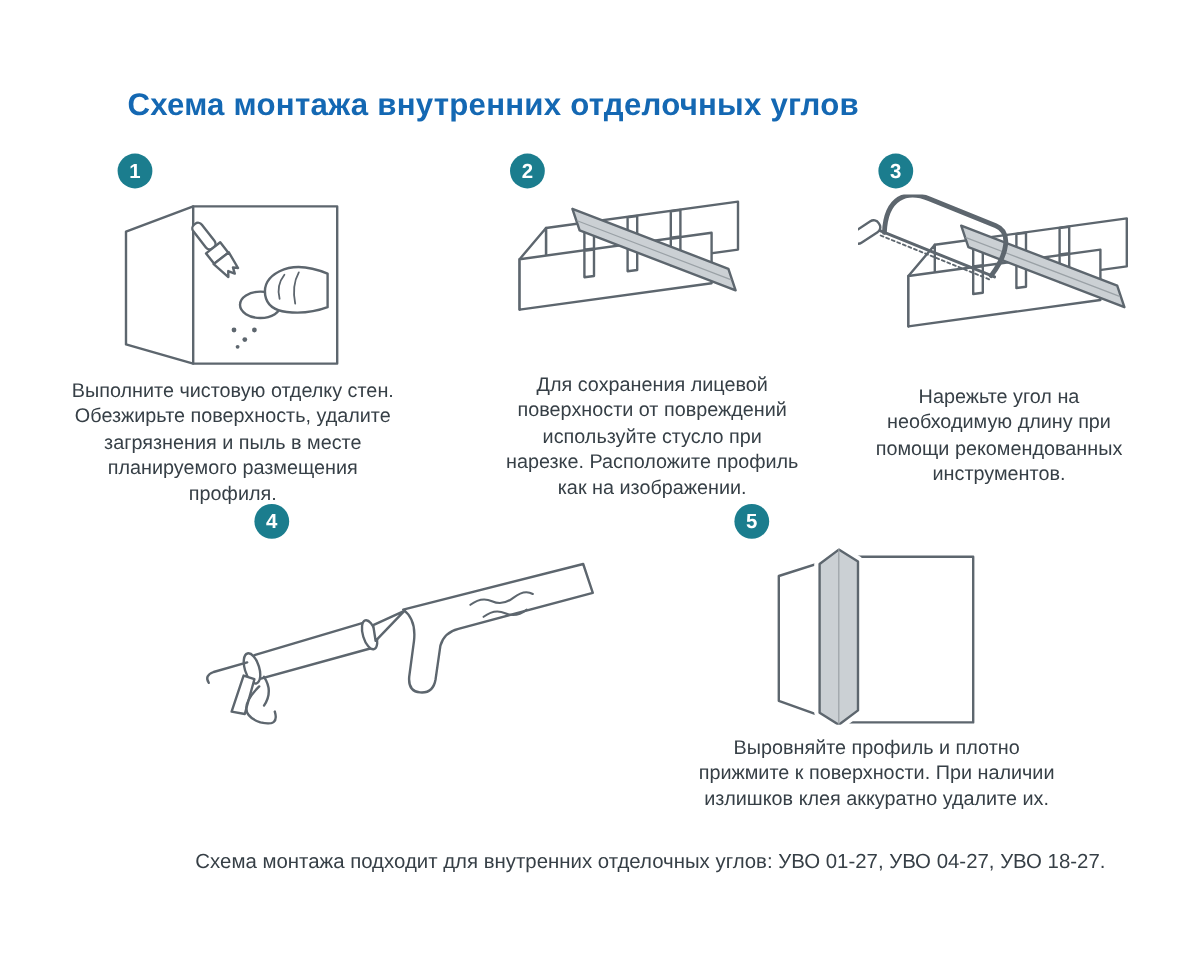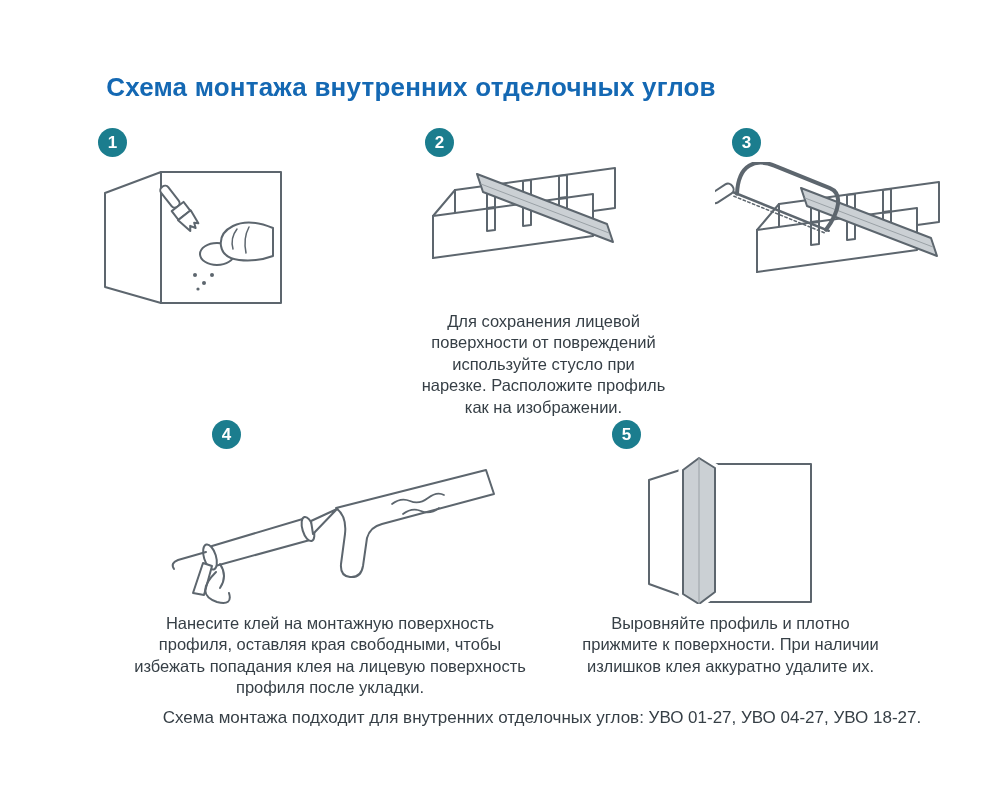--- a/index.html
+++ b/index.html
@@ -61,20 +61,21 @@
           <path d="M174,66 Q150,56 134,64 Q120,71 122,84 Q124,96 140,98 Q158,100 174,94 Z"></path>
           <path d="M138,67 Q131,76 134,87" fill="none" stroke-width="1.5"></path>
           <path d="M150,65 Q144,76 147,91" fill="none" stroke-width="1.5"></path>
           <circle cx="96" cy="113" r="2" fill="#5d666e" stroke="none"></circle>
           <circle cx="105" cy="121" r="2" fill="#5d666e" stroke="none"></circle>
           <circle cx="113" cy="113" r="2" fill="#5d666e" stroke="none"></circle>
           <circle cx="99" cy="127" r="1.6" fill="#5d666e" stroke="none"></circle>
         </g>
       </g>
     </svg>
+    <p class="caption">Выполните чистовую отделку стен. Обезжирьте поверхность, удалите загрязнения и пыль в месте планируемого размещения профиля.</p>
   </div>
 
   <div class="step" id="s2">
     <span class="badge" style="left:47px;">2</span>
     <svg width="215" height="140" viewBox="0 0 215 140">
       <g fill="#ffffff" stroke="#5d666e" stroke-width="2" stroke-linejoin="round" stroke-linecap="round">
         <g>
           <polygon points="40,28 200,6 200,46 40,68"></polygon>
           <polygon points="72,24 80,23 80,45 72,46"></polygon>
           <polygon points="108,19 116,18 116,40 108,41"></polygon>
@@ -114,20 +115,21 @@
           </g>
         </g>
         <g transform="translate(8,6) rotate(22 60 40)">
           <path d="M12,44 C2,16 16,4 36,4 L96,4 C110,4 114,22 108,44" fill="none" stroke-width="4"></path>
           <line x1="8" y1="44" x2="111" y2="44" stroke-width="2.5"></line>
           <line x1="10" y1="47.5" x2="109" y2="47.5" stroke-width="1.5" stroke-dasharray="2.5,2.5"></line>
           <rect x="-18" y="38" width="26" height="11" rx="5" transform="rotate(-55 2 44)"></rect>
         </g>
       </g>
     </svg>
+    <p class="caption">Нарежьте угол на необходимую длину при помощи рекомендованных инструментов.</p>
   </div>
 
   <div class="step" id="s4">
     <span class="badge" style="left:84px;">4</span>
     <svg width="340" height="150" viewBox="0 0 340 150">
       <g fill="#ffffff" stroke="#5d666e" stroke-width="2" stroke-linejoin="round" stroke-linecap="round">
         <g>
           <path d="M176,54 L326,16 L334,40 L222,70 Q210,73 207,84 L203,112 Q201,124 190,123 Q180,122 181,110 L185,80 Q187,62 176,54 Z"></path>
           <path d="M232,50 q9,-7 18,-3 q9,4 18,-3 q9,-7 16,-3" fill="none" stroke-width="1.7"></path>
           <path d="M243,60 q9,-7 18,-3 q9,4 18,-3" fill="none" stroke-width="1.7"></path>
@@ -138,21 +140,20 @@
           <ellipse cx="148" cy="75" rx="5.5" ry="12.5" transform="rotate(-17 148 75)"></ellipse>
           <ellipse cx="50" cy="103" rx="6" ry="13" transform="rotate(-17 50 103)"></ellipse>
           <path d="M151,67 L177,55 L153,80 Z"></path>
           <path d="M46,98 L18,106 Q10,109 14,115" fill="none"></path>
           <path d="M52,112 L44,141 L33,139 L43,109 Z"></path>
           <path d="M60,110 Q68,122 60,134" fill="none"></path>
           <path d="M56,118 Q34,140 57,148 Q73,152 69,139" fill="none"></path>
         </g>
       </g>
     </svg>
-    <p class="caption">Нанесите клей на монтажную поверхность профиля, оставляя края свободными, чтобы избежать попадания клея на лицевую поверхность профиля после укладки.</p>
   </div>
 
   <div class="step" id="s5">
     <span class="badge" style="left:44px;">5</span>
     <svg width="180" height="150" viewBox="0 0 180 150">
       <g fill="#ffffff" stroke="#5d666e" stroke-width="2" stroke-linejoin="round" stroke-linecap="round">
         <polygon points="8,26 58,10 58,148 8,130"></polygon>
         <rect x="58" y="10" width="112" height="138"></rect>
         <g>
           <polygon points="58,4 74,14 74,138 58,150 42,140 42,16" fill="#ffffff" stroke="#ffffff" stroke-width="9"></polygon>

